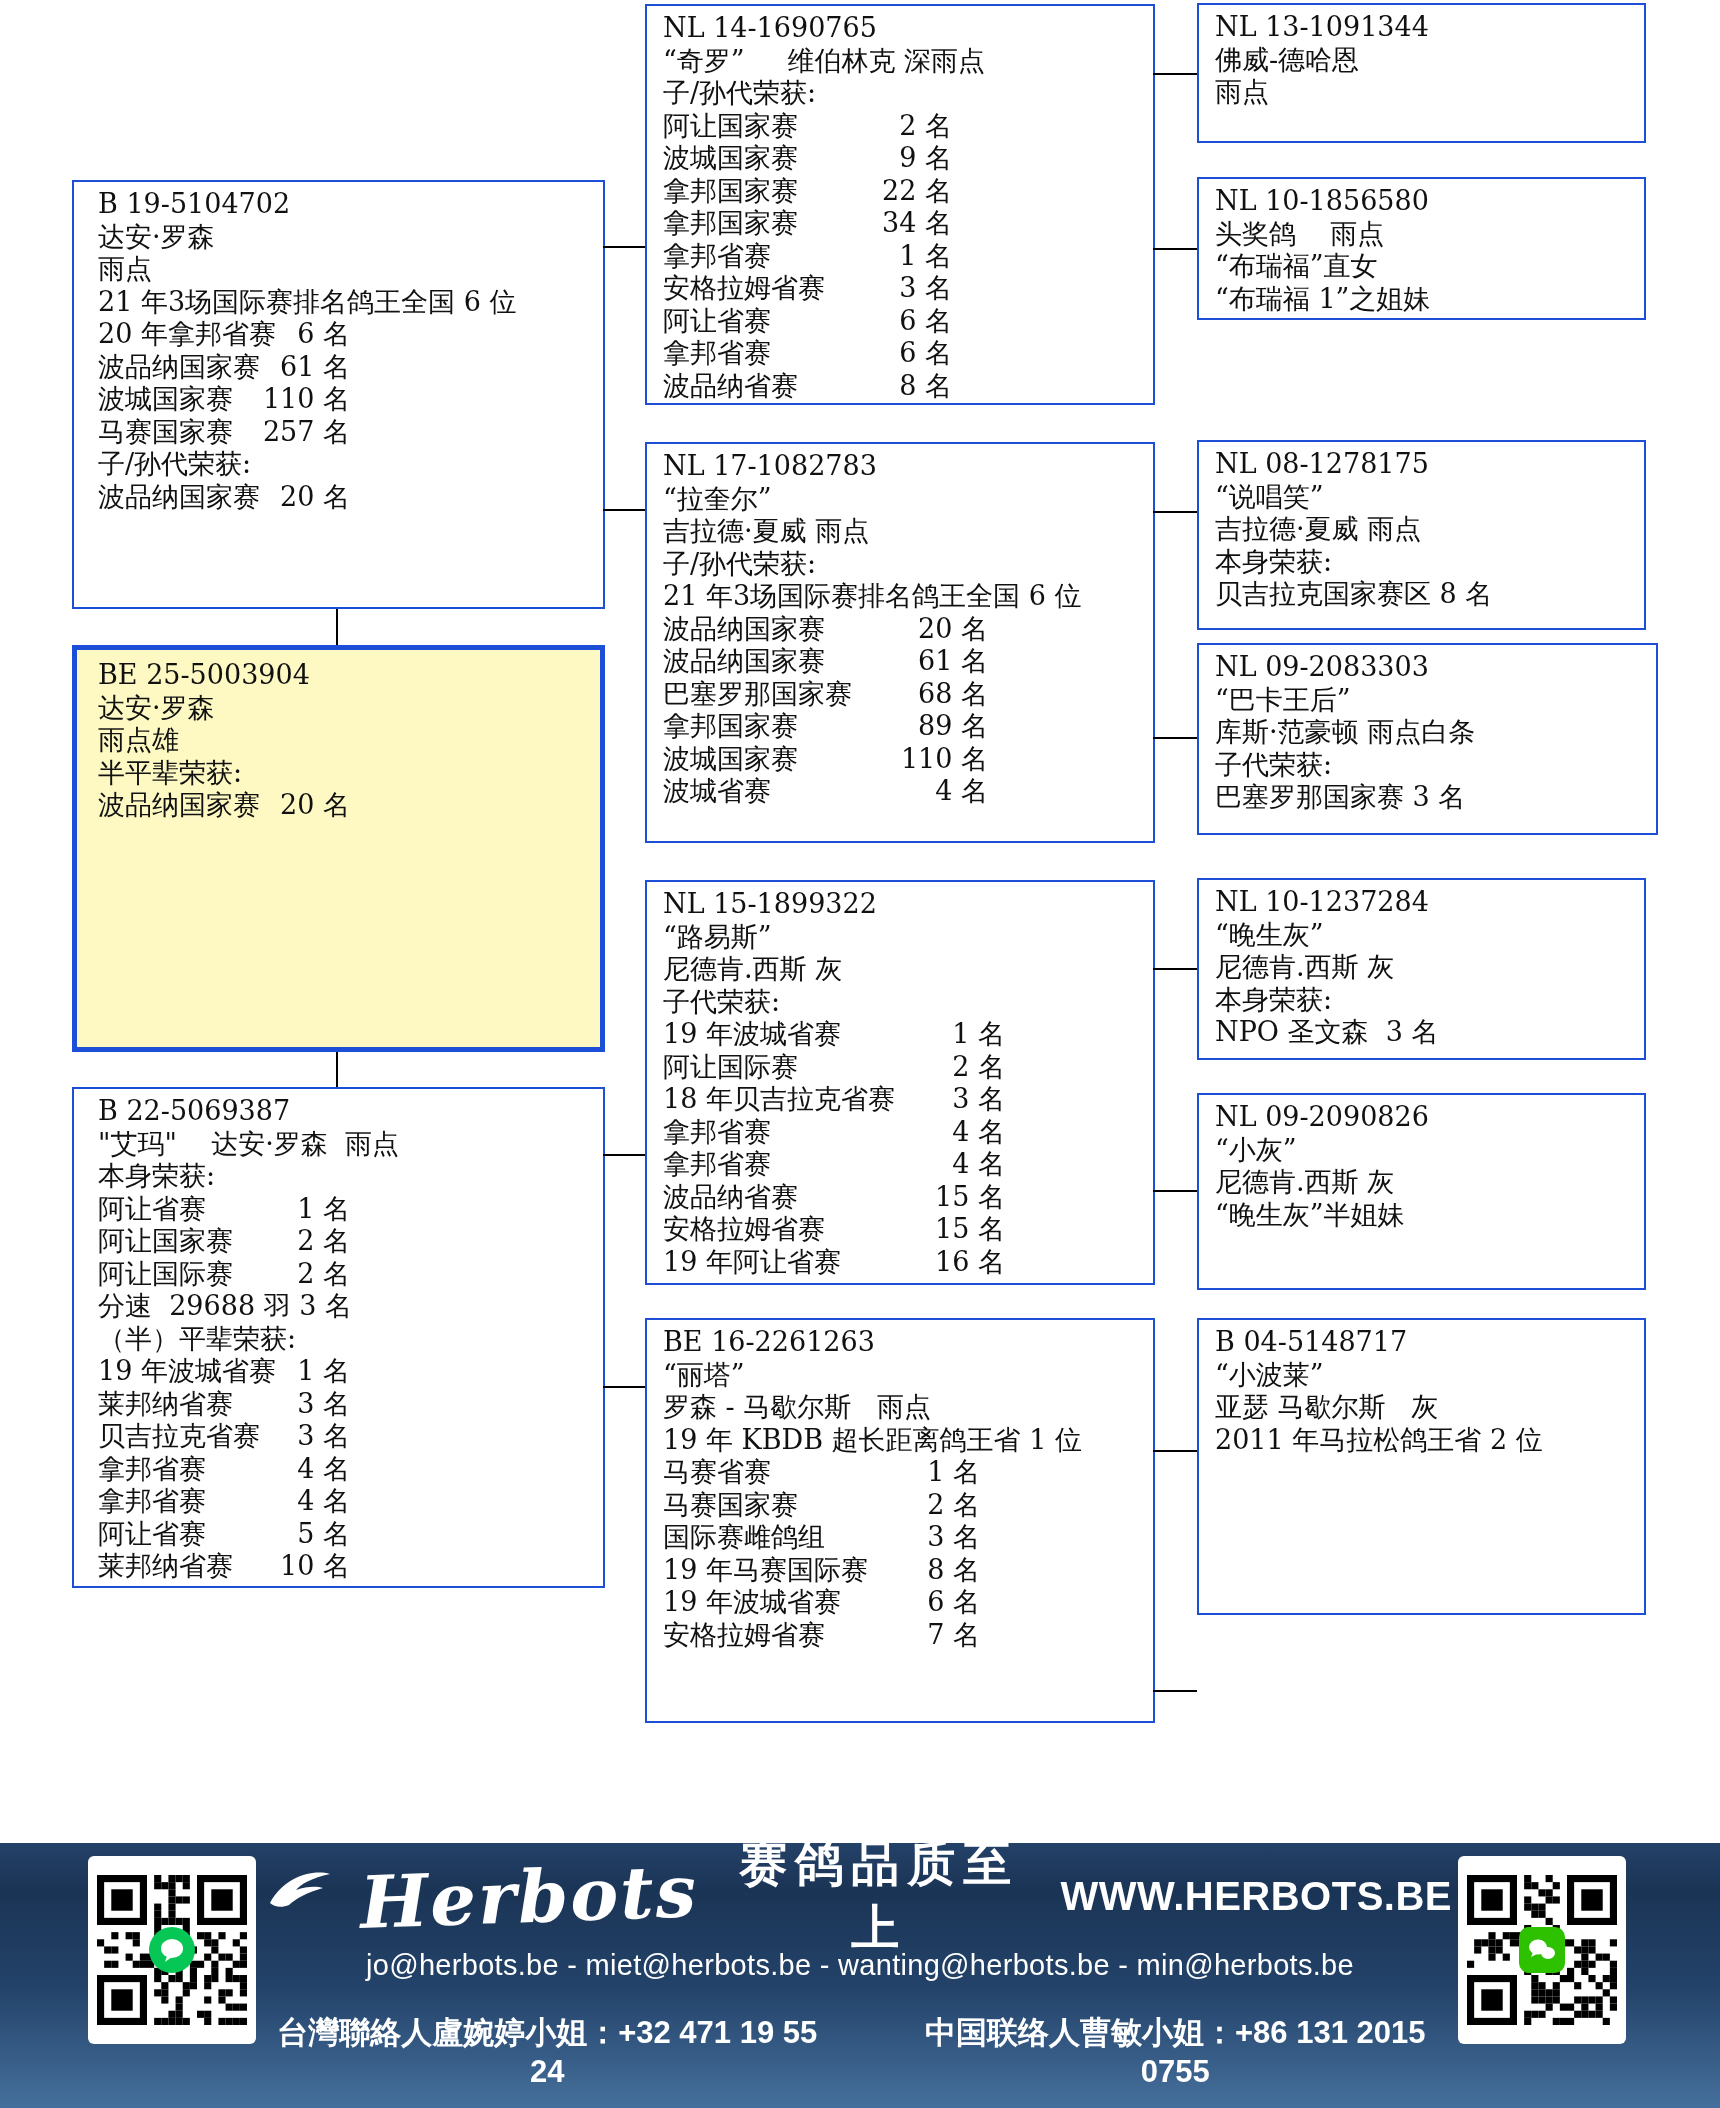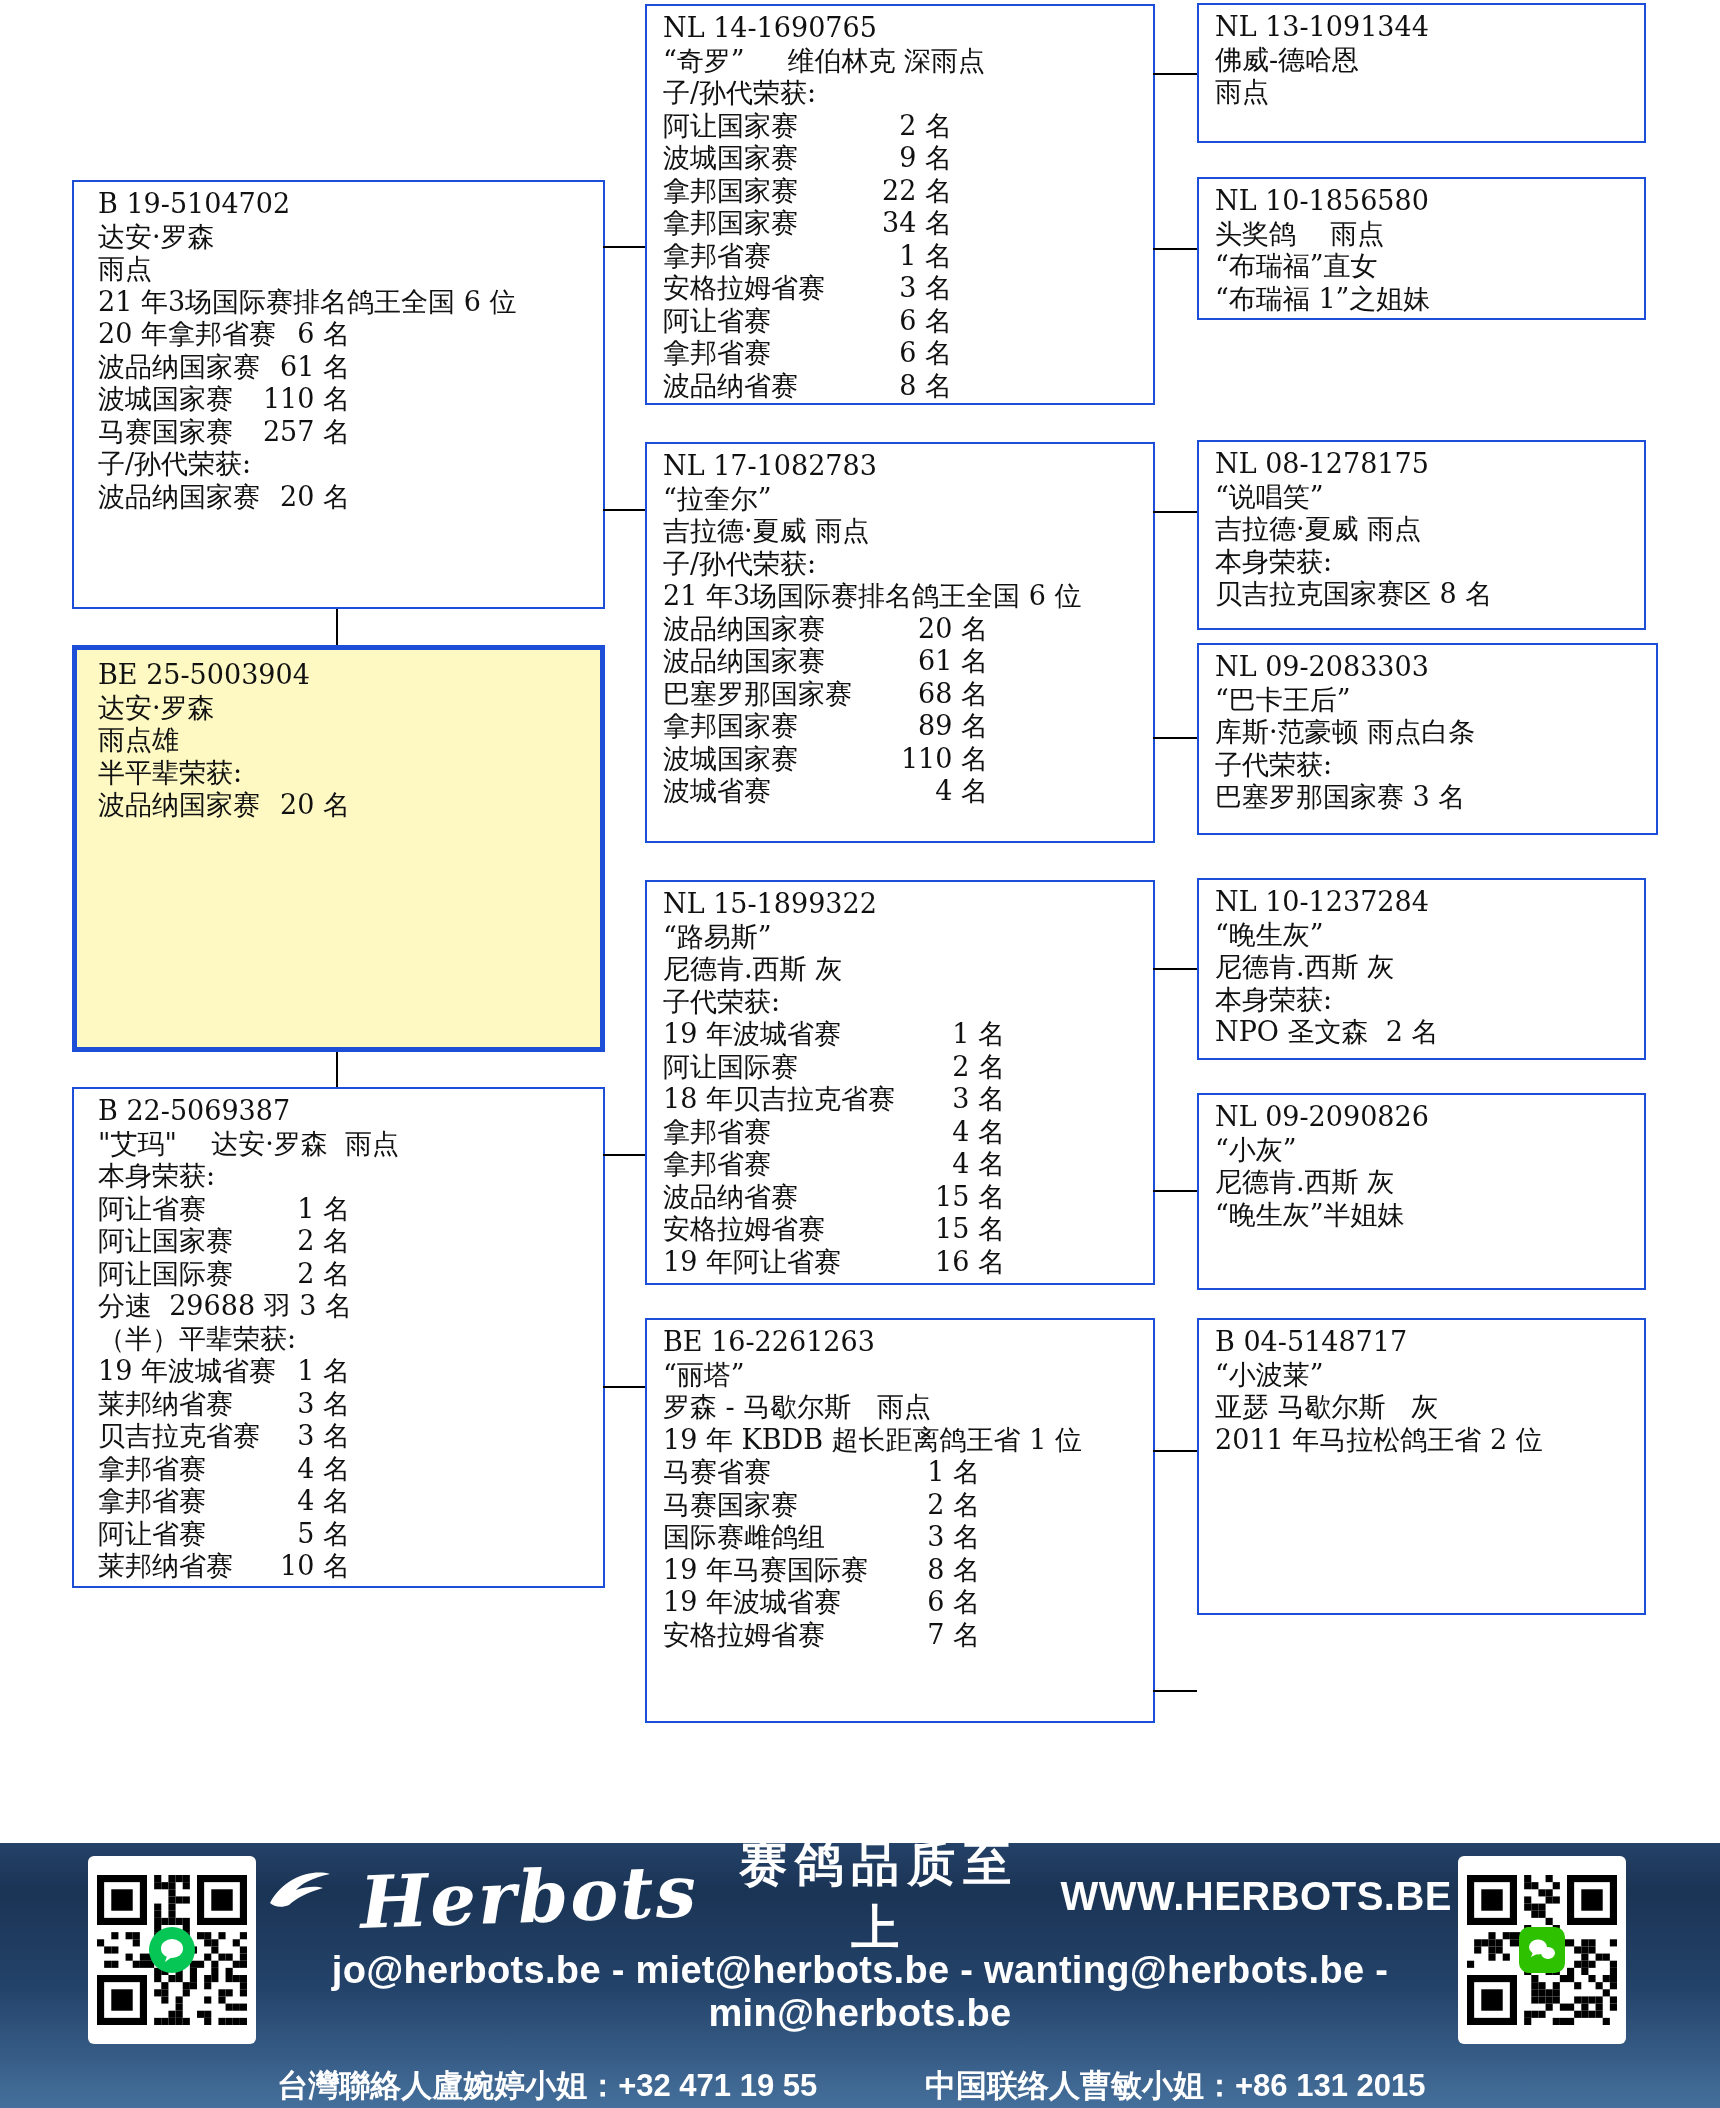--- a/index.html
+++ b/index.html
@@ -21,21 +21,21 @@
   .qr-icon{position:absolute;left:61px;top:71px;width:46px;height:46px;display:flex;
            align-items:center;justify-content:center;}
   .line-badge{background:#06c755;border-radius:50%;}
   .wechat-badge{background:#2dc100;border-radius:10px;}
   .f-center{position:absolute;left:268px;right:268px;top:4px;text-align:center;}
   .f-row1{display:flex;align-items:center;justify-content:center;gap:28px;height:98px;}
   .brand{font-family:"DejaVu Serif",serif;font-style:italic;font-weight:bold;font-size:72px;
          letter-spacing:2px;transform:rotate(-2deg);}
   .slogan{font-family:"DejaVu Serif",serif;font-weight:bold;font-size:48px;letter-spacing:8px;}
   .website{font-size:40px;font-weight:bold;letter-spacing:0.5px;}
-  .f-emails{font-size:38px;font-weight:bold;margin-top:4px;letter-spacing:0.3px;}
+  .f-emails{font-size:29px;font-weight:normal;margin-top:4px;letter-spacing:0.3px;}
   .f-contacts{font-size:31px;font-weight:bold;margin-top:30px;display:flex;justify-content:center;gap:72px;}
   .f-tagline{font-family:"DejaVu Serif",serif;font-size:40px;margin-top:13px;letter-spacing:5px;}
 </style>
 </head>
 <body>
 
 <div class="stage">
 
   <div class="box" style="left:72px;top:180px;width:533px;height:429px;--vr:253px">
       <div class="line">B 19-5104702</div>
@@ -151,21 +151,21 @@
       <div class="line">“巴卡王后”</div>
       <div class="line">库斯·范豪顿 雨点白条</div>
       <div class="line">子代荣获:</div>
       <div class="line">巴塞罗那国家赛 3 名</div>
     </div>
   <div class="box g3" style="left:1197px;top:878px;width:449px;height:182px">
       <div class="line">NL 10-1237284</div>
       <div class="line">“晚生灰”</div>
       <div class="line">尼德肯.西斯 灰</div>
       <div class="line">本身荣获:</div>
-      <div class="line">NPO 圣文森  2 名</div>
+      <div class="line">NPO 圣文森  3 名</div>
     </div>
   <div class="box g3" style="left:1197px;top:1093px;width:449px;height:197px">
       <div class="line">NL 09-2090826</div>
       <div class="line">“小灰”</div>
       <div class="line">尼德肯.西斯 灰</div>
       <div class="line">“晚生灰”半姐妹</div>
     </div>
   <div class="box g3" style="left:1197px;top:1318px;width:449px;height:297px">
       <div class="line">B 04-5148717</div>
       <div class="line">“小波莱”</div>

